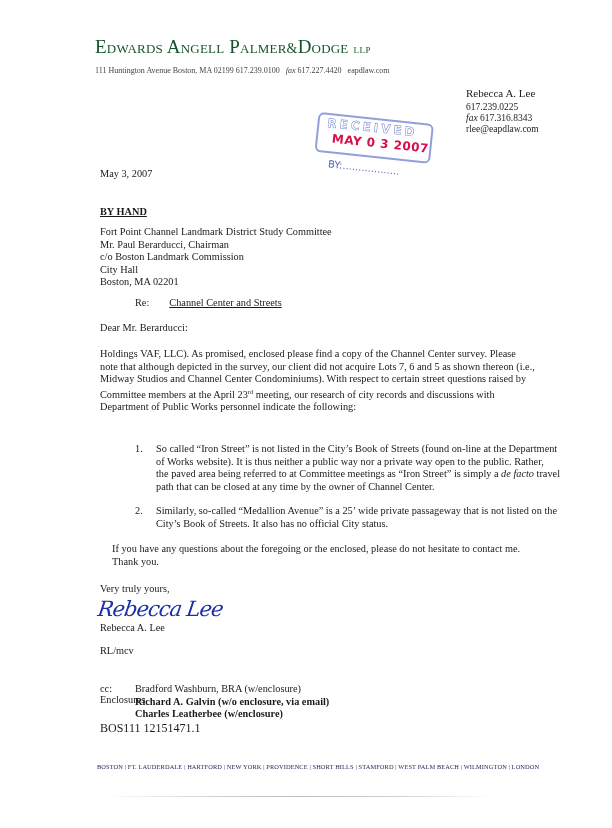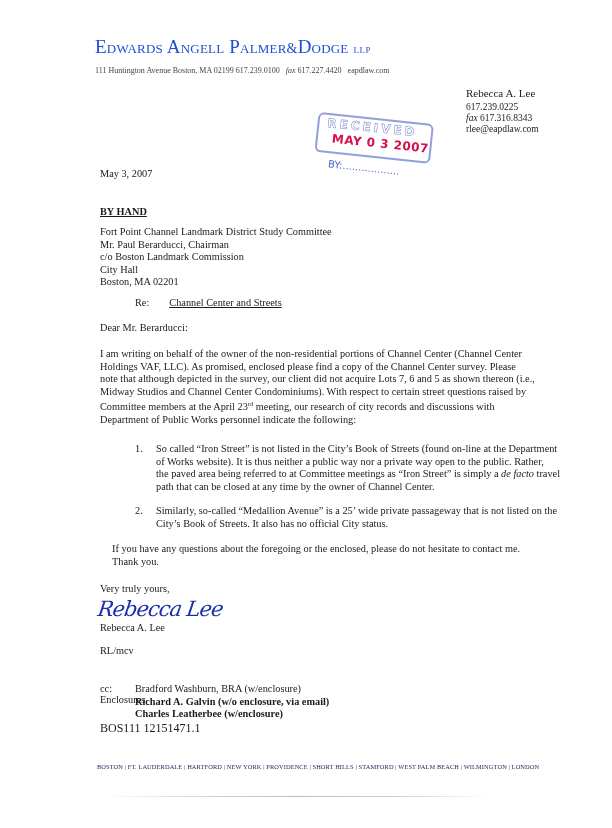--- a/index.html
+++ b/index.html
@@ -1,19 +1,19 @@
 <!DOCTYPE html>
 <html><head>
 <meta charset="utf-8">
 <style>
   html, body { margin:0; padding:0; background:#ffffff; }
   body { width:612px; height:828px; position:relative; overflow:hidden;
          font-family:"Liberation Serif", "DejaVu Serif", serif; color:#1a1a1a; }
   .abs { position:absolute; }
-  .logo { left:95px; top:36px; font-size:19px; color:#1d4ed8; letter-spacing:0.2px;
+  .logo { left:95px; top:36px; font-size:19px; color:#14532d; letter-spacing:0.2px;
           font-variant:small-caps; white-space:nowrap; }
   .logo .amp { font-size:14px; }
   .logo .llp { font-size:9px; letter-spacing:0.5px; }
   .addr { left:95px; top:66px; font-size:8px; color:#444; white-space:nowrap; }
   .addr i { font-style:italic; }
   .author { left:466px; top:88px; font-size:9.5px; line-height:11px; color:#222; }
   .author .name { font-size:11px; margin-bottom:3px; }
   .author div { white-space:nowrap; }
   .text { font-size:10.3px; line-height:12.5px; white-space:nowrap; }
   .date { left:100px; top:168px; }
@@ -90,21 +90,20 @@
   <div>Boston, MA  02201</div>
 </div>
 
 <div class="abs text re">
   <span>Re:</span><span class="subject">Channel Center and Streets</span>
 </div>
 
 <div class="abs text dear">Dear Mr. Berarducci:</div>
 
 <div class="abs text para">
-  <div>I am writing on behalf of the owner of the non-residential portions of Channel Center (Channel Center</div>
   <div>Holdings VAF, LLC).  As promised, enclosed please find a copy of the Channel Center survey.  Please</div>
   <div>note that although depicted in the survey, our client did not acquire Lots 7, 6 and 5 as shown thereon (i.e.,</div>
   <div>Midway Studios and Channel Center Condominiums).  With respect to certain street questions raised by</div>
   <div><span>Committee members at the April 23</span><sup style="font-size:6.5px;">rd</sup><span> meeting, our research of city records and discussions with</span></div>
   <div>Department of Public Works personnel indicate the following:</div>
 </div>
 
 <div class="abs text list">
   <div class="item">
     <span class="num">1.</span>

